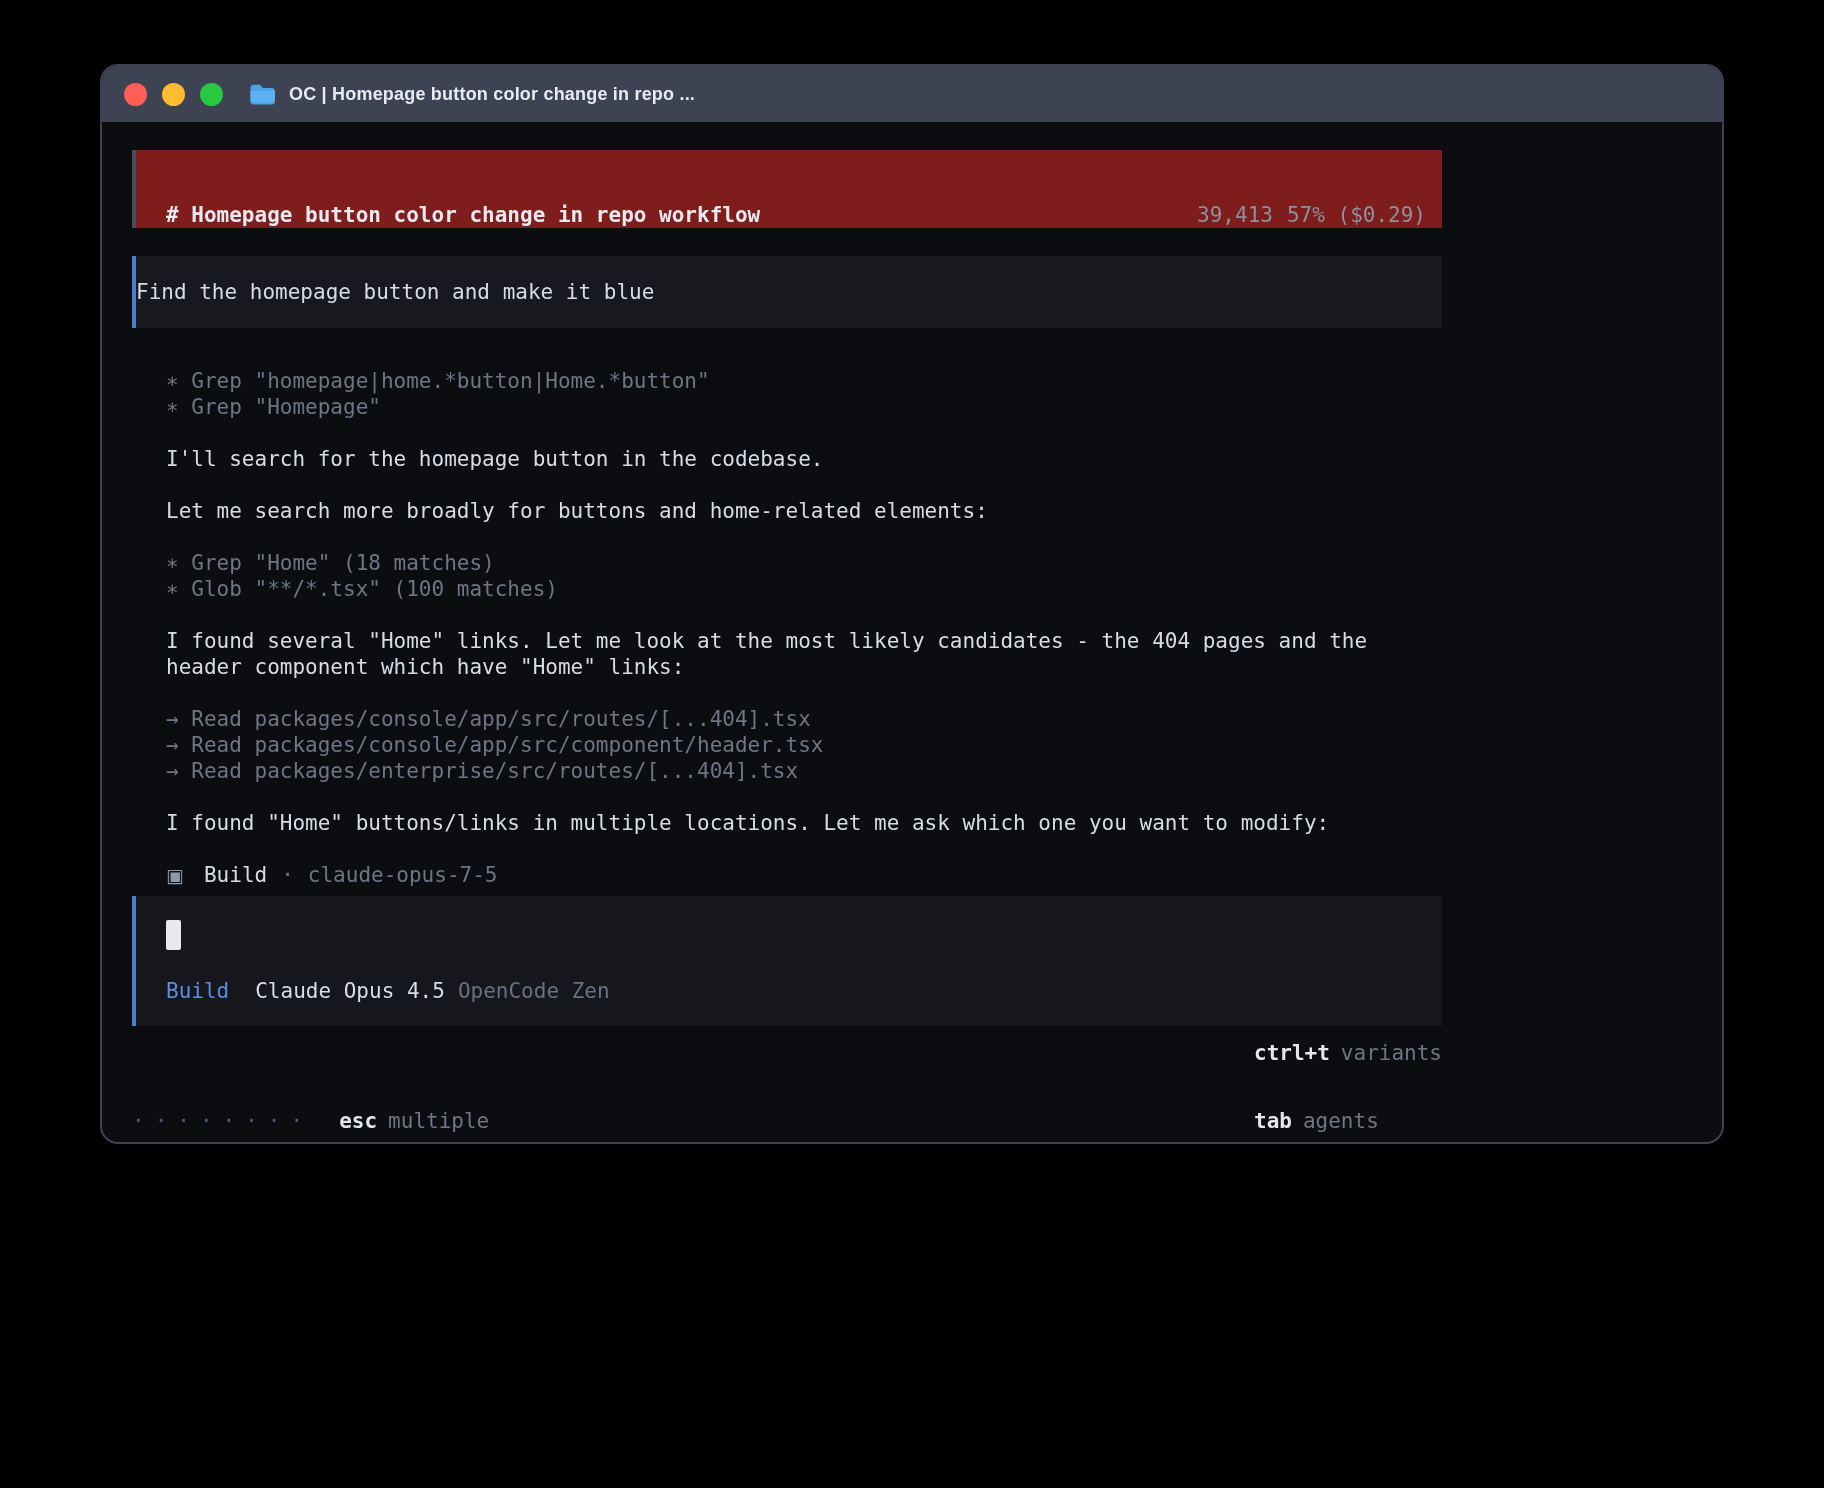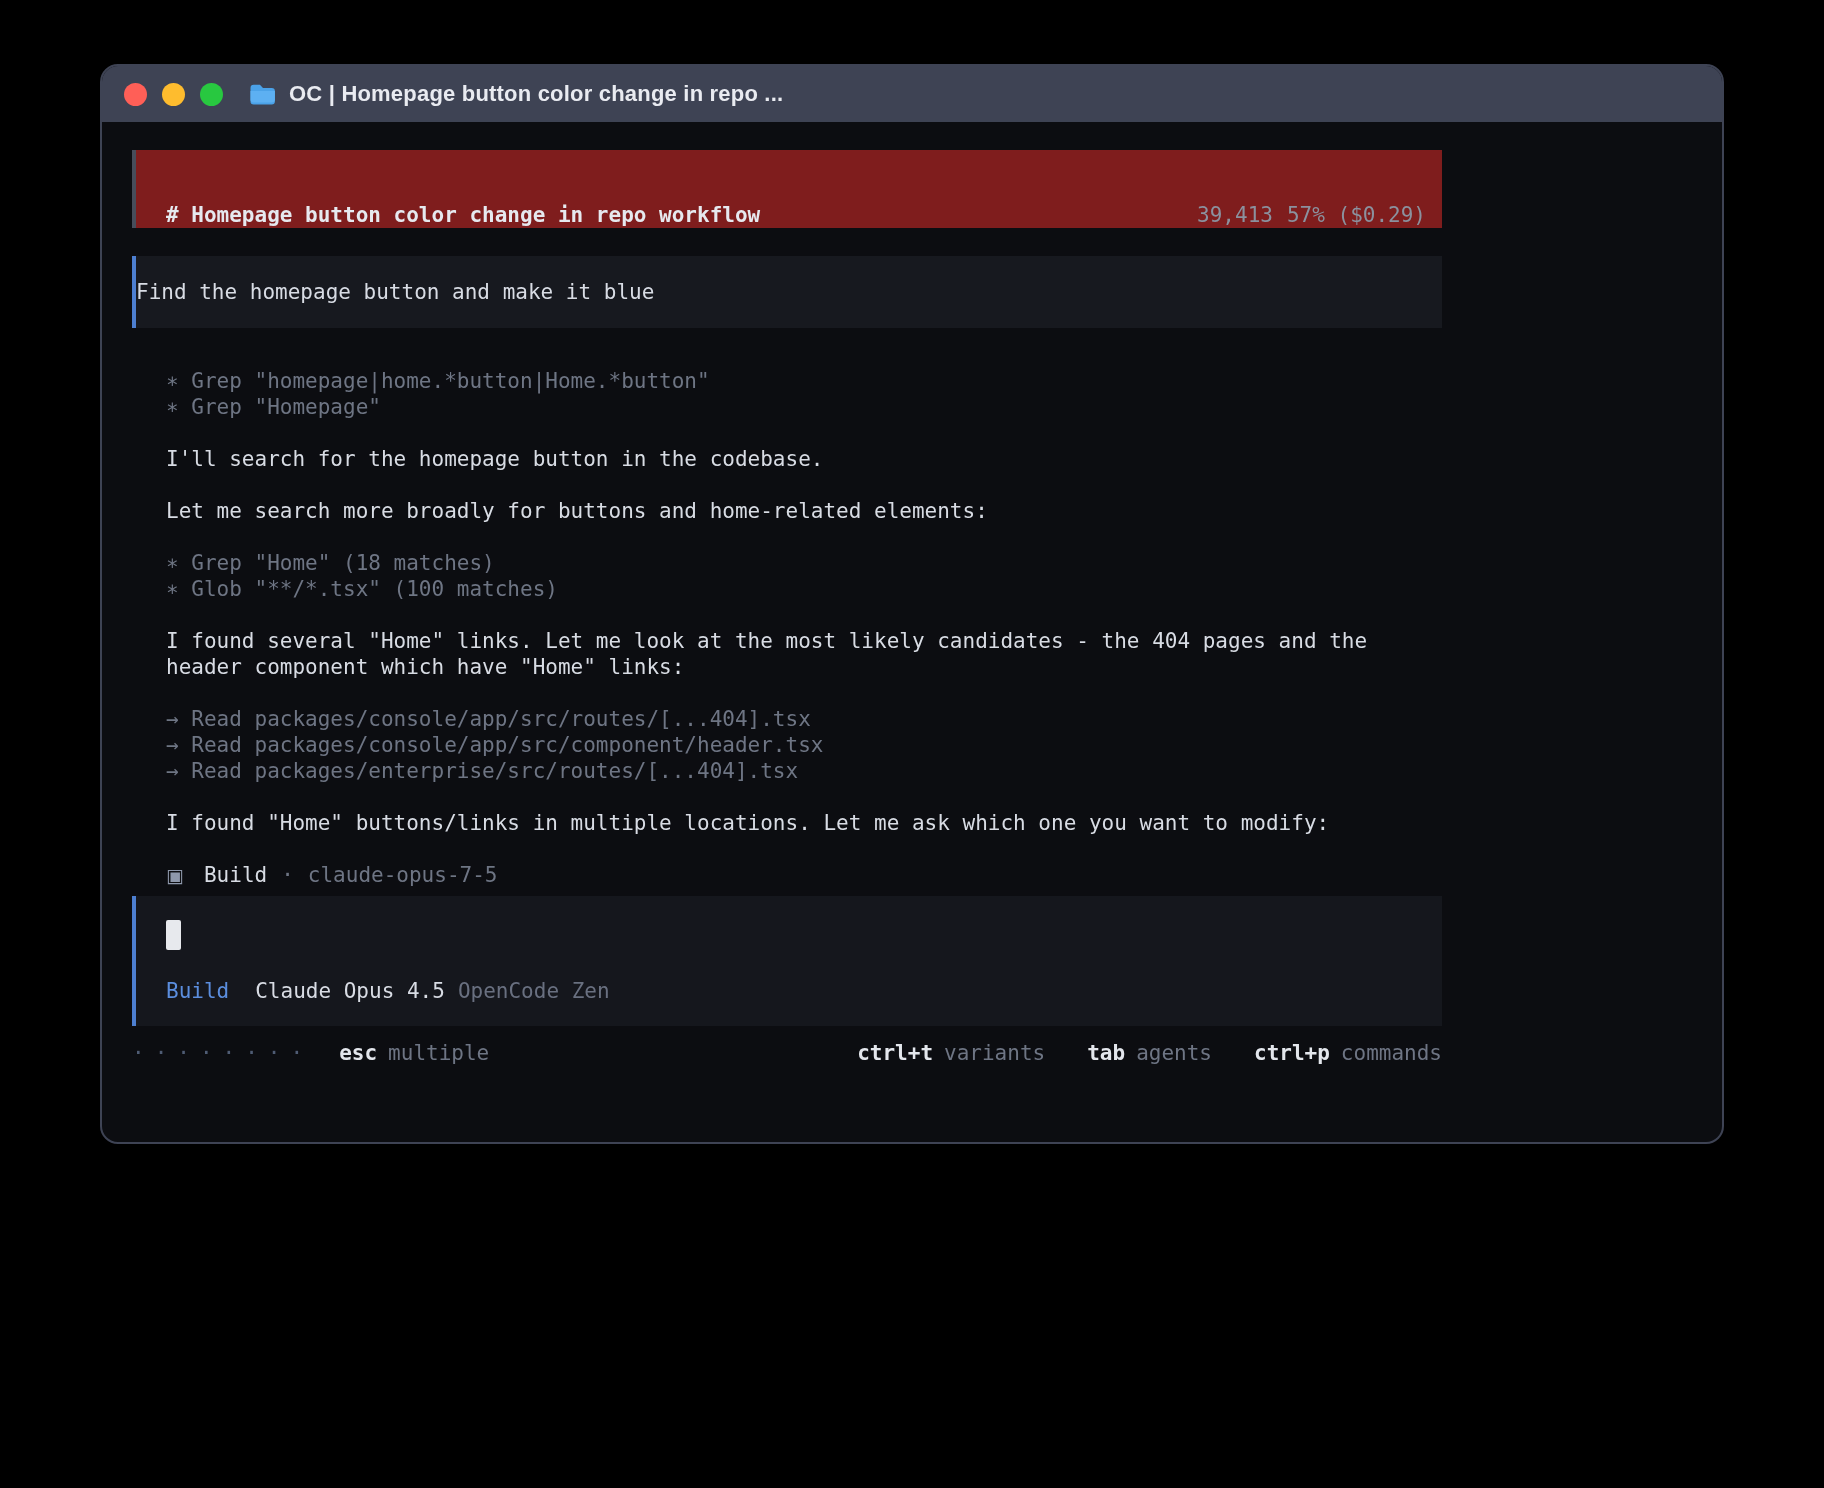--- a/index.html
+++ b/index.html
@@ -25,21 +25,21 @@
   }
   .lights { display: flex; gap: 15px; }
   .light { width: 23px; height: 23px; border-radius: 50%; }
   .light.red { background: #ff5f57; }
   .light.yellow { background: #febc2e; }
   .light.green { background: #28c840; }
   .folder { margin-left: 26px; display: flex; align-items: center; }
   .title {
     margin-left: 13px;
     font-family: "Liberation Sans", sans-serif;
-    font-weight: 700; font-size: 22px; color: #e9ebf1;
+    font-weight: 700; font-size: 18px; color: #e9ebf1;
     letter-spacing: 0.2px;
     white-space: nowrap;
   }
 
   .content { padding: 28px 0 0 30px; font-size: 21px; line-height: 26px; }
   .col { width: 1310px; }
 
   .header-panel {
     height: 78px; background: #7f1d1d;
     border-left: 4px solid #474d5b;
@@ -83,21 +83,21 @@
 
   .footer {
     margin-top: 14px; width: 1310px;
     display: flex; align-items: center;
     color: #6e7584; white-space: nowrap;
   }
   .dots { color: #4f5c74; letter-spacing: 10px; font-size: 21px; }
   .esc-group { margin-left: 26px; }
   .key { color: #e3e6ec; font-weight: 700; }
   .hint-label { margin-left: 11px; color: #6e7584; }
-  .f-right { margin-left: auto; display: flex; gap: 42px; }
+  .f-right { margin-left: auto; display: flex; gap: 42px; flex-direction: column; }
   .short { display: flex; align-items: center; }
 </style>
 </head>
 <body>
 
 <div class="window">
 
   <div class="titlebar">
     <div class="lights">
       <div class="light red"></div>

